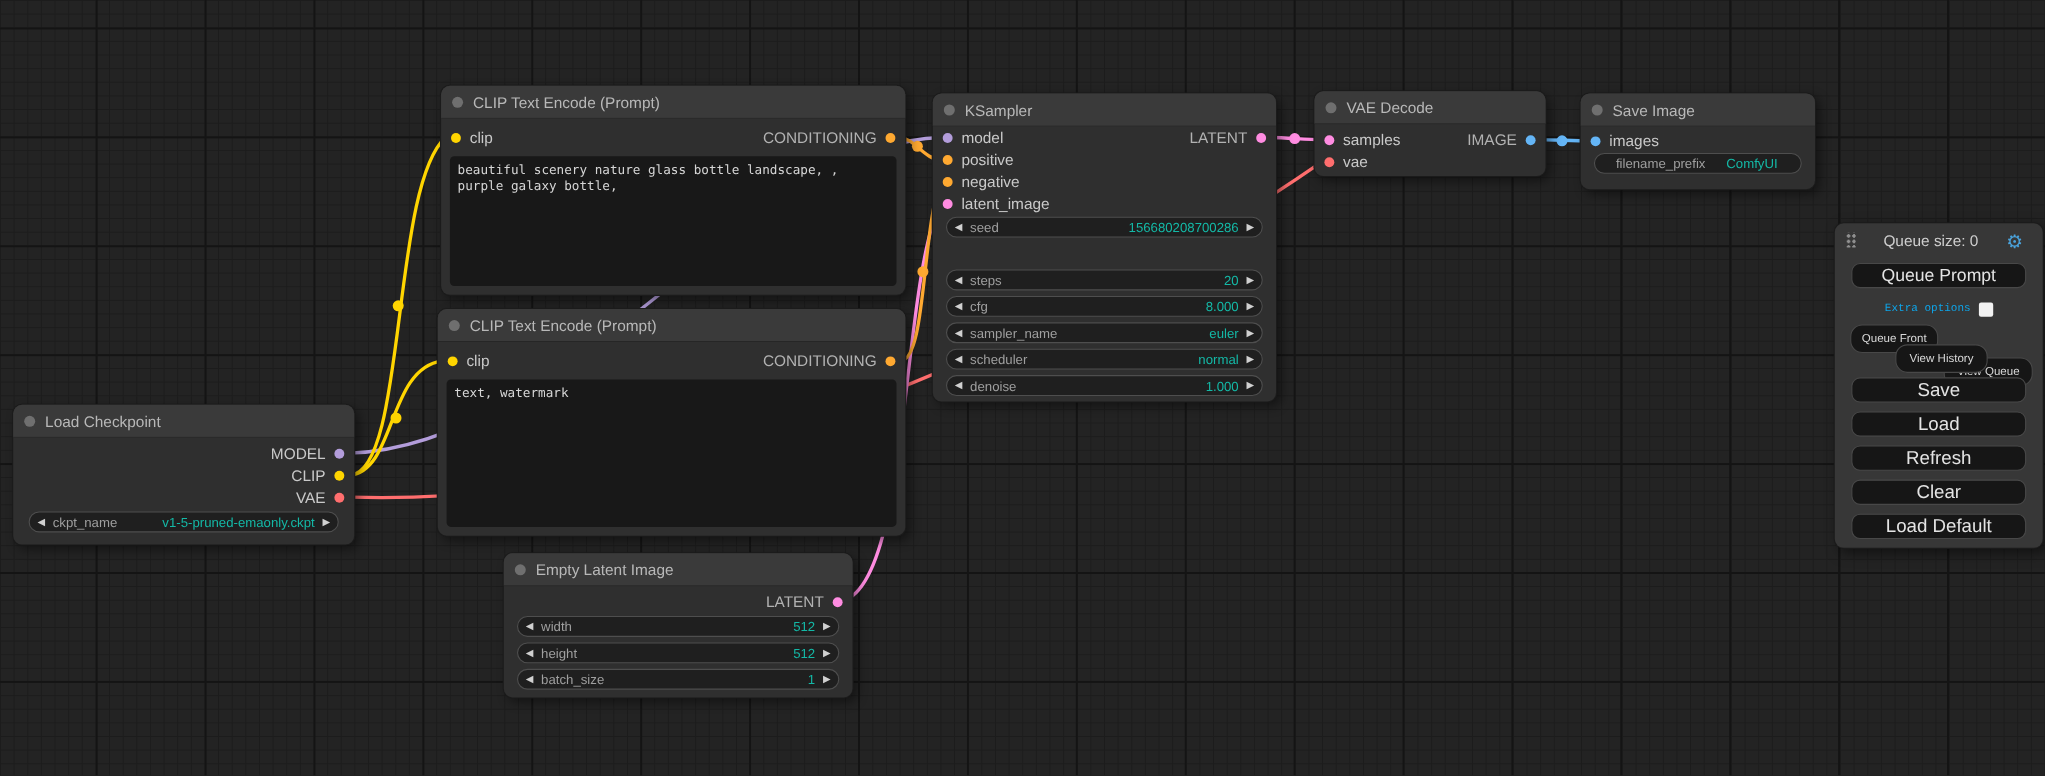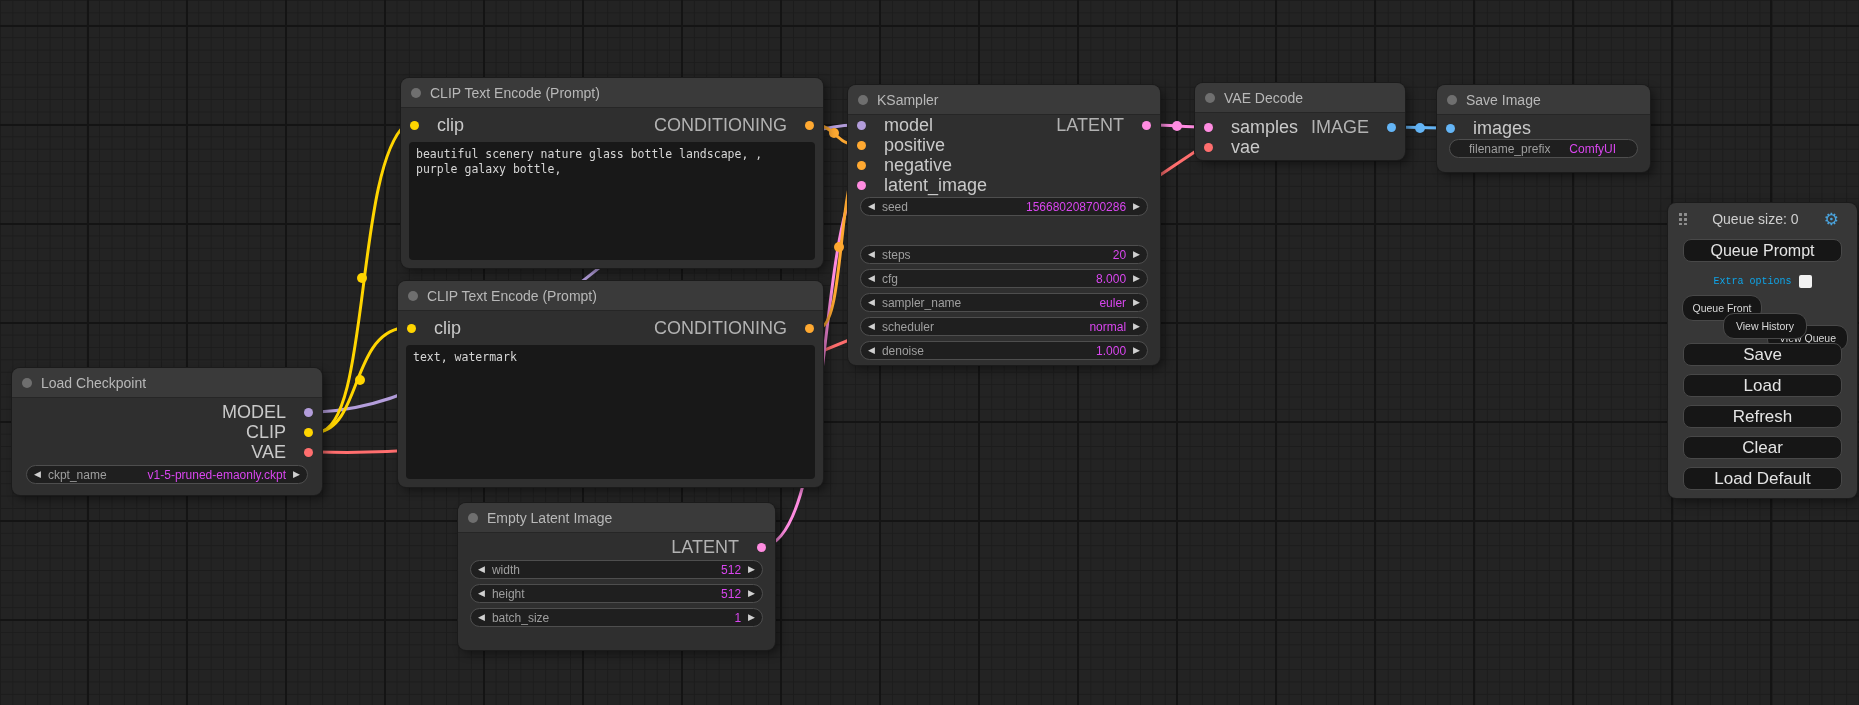--- a/index.html
+++ b/index.html
@@ -17,33 +17,33 @@
   }
   .wires{position:absolute;left:0;top:0;z-index:1;}
   .wires path{fill:none;stroke-width:3;stroke-linecap:round;}
   .node{position:absolute;background:#2f2f2f;border-radius:8px;z-index:2;
     box-shadow:0 0 0 1px #1b1b1b, 4px 4px 10px rgba(0,0,0,.45);}
   .node-header{position:absolute;top:0;left:0;right:0;height:30px;background:#3a3a3a;
     border-radius:8px 8px 0 0;display:flex;align-items:center;padding:0 10px;gap:9px;
     border-bottom:1px solid #262626;box-sizing:border-box;}
   .title-dot{width:10px;height:10px;border-radius:50%;background:#6f6f6f;flex:none;}
   .node-title{font-size:14px;color:#b8b8b8;white-space:nowrap;}
-  .slot{position:absolute;height:18px;display:flex;align-items:center;gap:18px;
-    font-size:18px;color:#c9c9c9;white-space:nowrap;}
+  .slot{position:absolute;height:18px;display:flex;align-items:center;gap:8px;
+    font-size:14px;color:#c9c9c9;white-space:nowrap;}
   .slot.in{left:9px;}
   .slot.out{right:9px;}
   .dot{width:9px;height:9px;border-radius:50%;flex:none;}
   .c-model{background:#b39ddb}.c-clip{background:#ffd500}.c-vae{background:#ff6e6e}
   .c-cond{background:#ffa931}.c-latent{background:#ff8ce1}.c-image{background:#64b5f6}
   .pill{position:absolute;height:19px;background:#1f1f1f;border:1px solid #4e4e4e;
     border-radius:10px;display:flex;align-items:center;padding:0 7px;font-size:12px;
     color:#9f9f9f;box-sizing:border-box;cursor:pointer;}
   .pill .arrow{color:#d0d0d0;font-size:9px;line-height:1;flex:none;}
   .pill .pill-label{margin:0 7px;color:#9f9f9f;white-space:nowrap;}
-  .pill .pill-value{margin-left:auto;margin-right:7px;color:#d946ef;white-space:nowrap;}
+  .pill .pill-value{margin-left:auto;margin-right:7px;color:#14b8a6;white-space:nowrap;}
   .pill.no-arrows .pill-label{margin-left:12px;}
   .toggle-dot{width:13px;height:13px;border-radius:50%;background:#8a9db5;flex:none;}
   .nta{position:absolute;left:8px;right:8px;background:#181818;border:none;border-radius:4px;
     color:#d6d6d6;font-family:"DejaVu Sans Mono", monospace;font-size:11.5px;line-height:15px;
     padding:5px 7px;resize:none;box-sizing:border-box;outline:none;}
   .queue-panel{position:absolute;left:1668px;top:203px;width:189px;height:295px;
     background:#373737;border-radius:8px;z-index:3;
     box-shadow:0 0 0 1px #1b1b1b, 4px 4px 12px rgba(0,0,0,.5);}
   .qp-header{position:absolute;top:8px;left:10px;right:18px;height:20px;
     display:flex;}
@@ -232,21 +232,21 @@
     <div class="slot in" style="top:34px;">
       <span class="dot c-image"></span>
       <span>images</span>
     </div>
     <div class="pill no-arrows" style="left:12px;right:12px;top:54px;">
       <span class="pill-label">filename_prefix</span>
       <span class="pill-value" style="margin-right:14px;">ComfyUI</span>
     </div>
   </div>
 
-  <div class="node" style="left:458px;top:503px;width:317px;height:147px;">
+  <div class="node" style="left:458px;top:503px;width:317px;height:131px;">
     <div class="node-header">
       <span class="title-dot"></span>
       <span class="node-title">Empty Latent Image</span>
     </div>
     <div class="slot out" style="top:35px;color:#b2b2b2;">
       <span>LATENT</span>
       <span class="dot c-latent"></span>
     </div>
     <div class="pill" style="left:12px;right:12px;top:57px;">
       <span class="arrow">◀</span>

